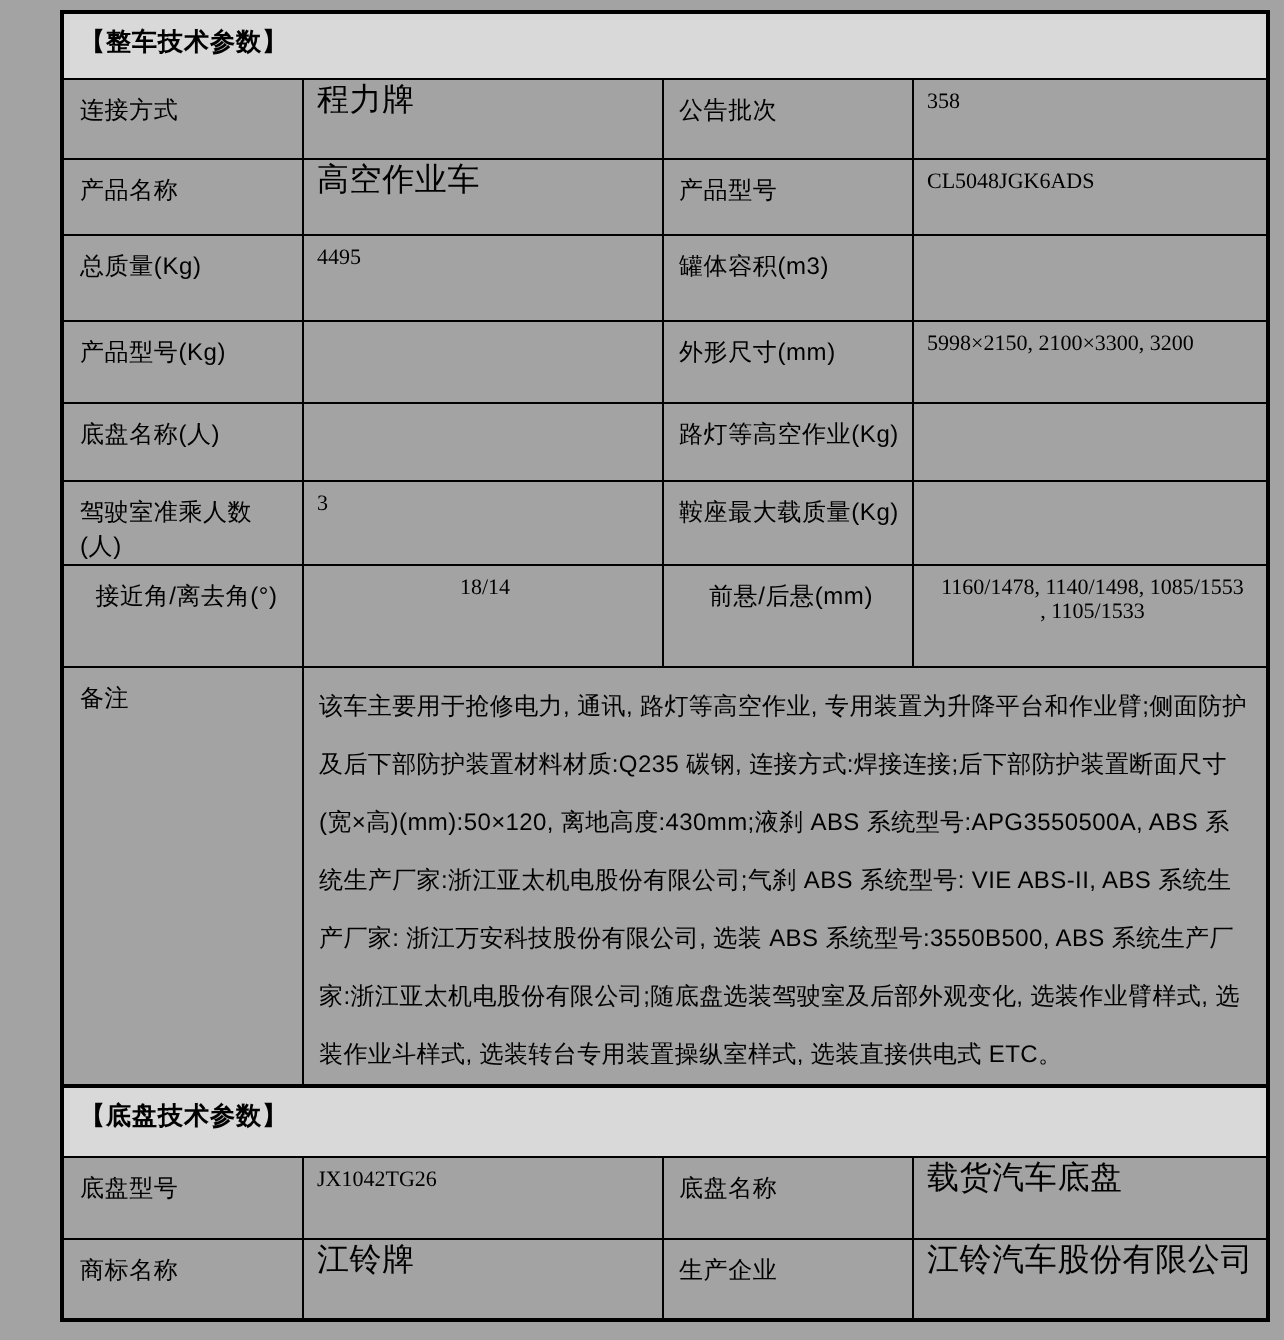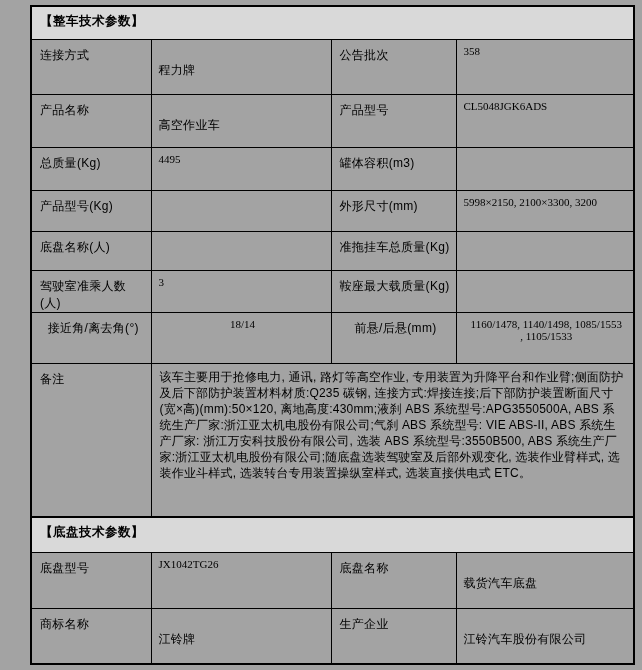--- a/index.html
+++ b/index.html
@@ -53,28 +53,28 @@
   }
   td.val {
     font-family: "Liberation Serif", "DejaVu Serif", serif;
     font-size: 11px;
     padding: 5px 4px 0 7px;
     white-space: pre-wrap;
     word-break: break-word;
   }
   td.val.cn {
     font-family: "Liberation Sans", "DejaVu Sans", sans-serif;
-    font-size: 12px;
-    padding-top: 22px;
+    font-size: 16px;
+    padding-top: 0;
     letter-spacing: 0.3px;
   }
   td.remark {
     font-family: "Liberation Sans", "DejaVu Sans", sans-serif;
     font-size: 12px;
-    line-height: 16px;
+    line-height: 29px;
     padding: 5px 8px 0 8px;
     letter-spacing: 0.2px;
     margin-left: 40px;
   }
 
   tr.h26 td { height: 26px; }
   tr.h27 td { height: 27px; }
   tr.h28 td { height: 28px; }
   tr.h30 td { height: 30px; margin-top: 32px; }
   tr.h31 td { height: 31px; }
@@ -119,21 +119,21 @@
       </tr>
       <tr class="h33">
         <td class="lbl">产品型号(Kg)</td>
         <td class="val"></td>
         <td class="lbl">外形尺寸(mm)</td>
         <td class="val">5998×2150, 2100×3300, 3200</td>
       </tr>
       <tr class="h31">
         <td class="lbl">底盘名称(人)</td>
         <td class="val"></td>
-        <td class="lbl">准拖挂车总质量(Kg)</td>
+        <td class="lbl">路灯等高空作业(Kg)</td>
         <td class="val"></td>
       </tr>
       <tr class="h27">
         <td class="lbl">驾驶室准乘人数(人)</td>
         <td class="val">3</td>
         <td class="lbl">鞍座最大载质量(Kg)</td>
         <td class="val"></td>
       </tr>
       <tr class="h43">
         <td class="lbl">接近角/离去角(°)</td>

